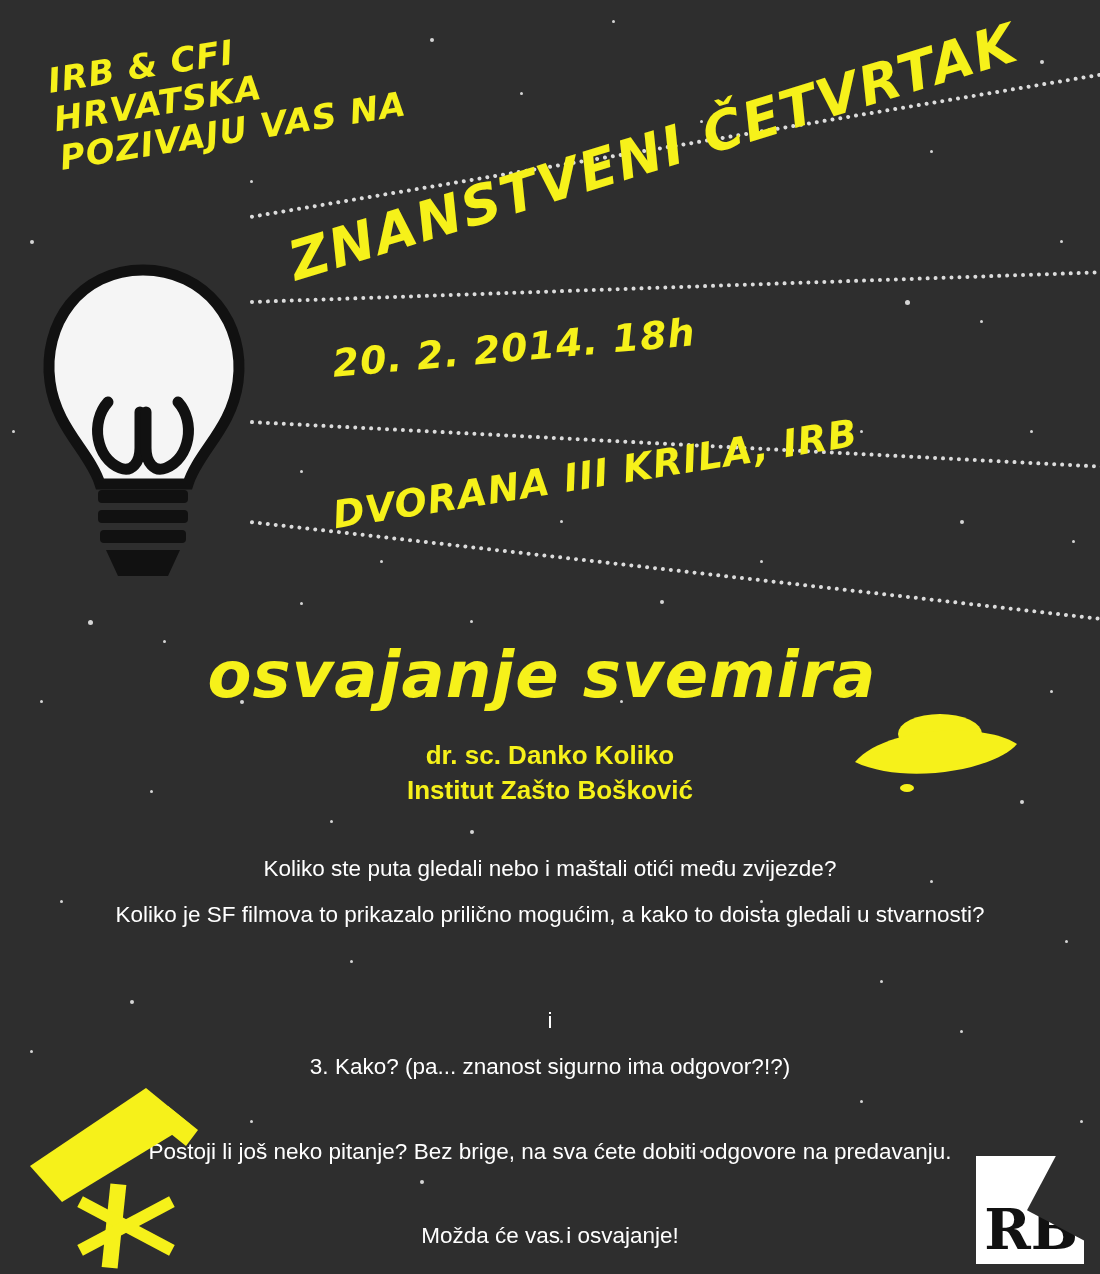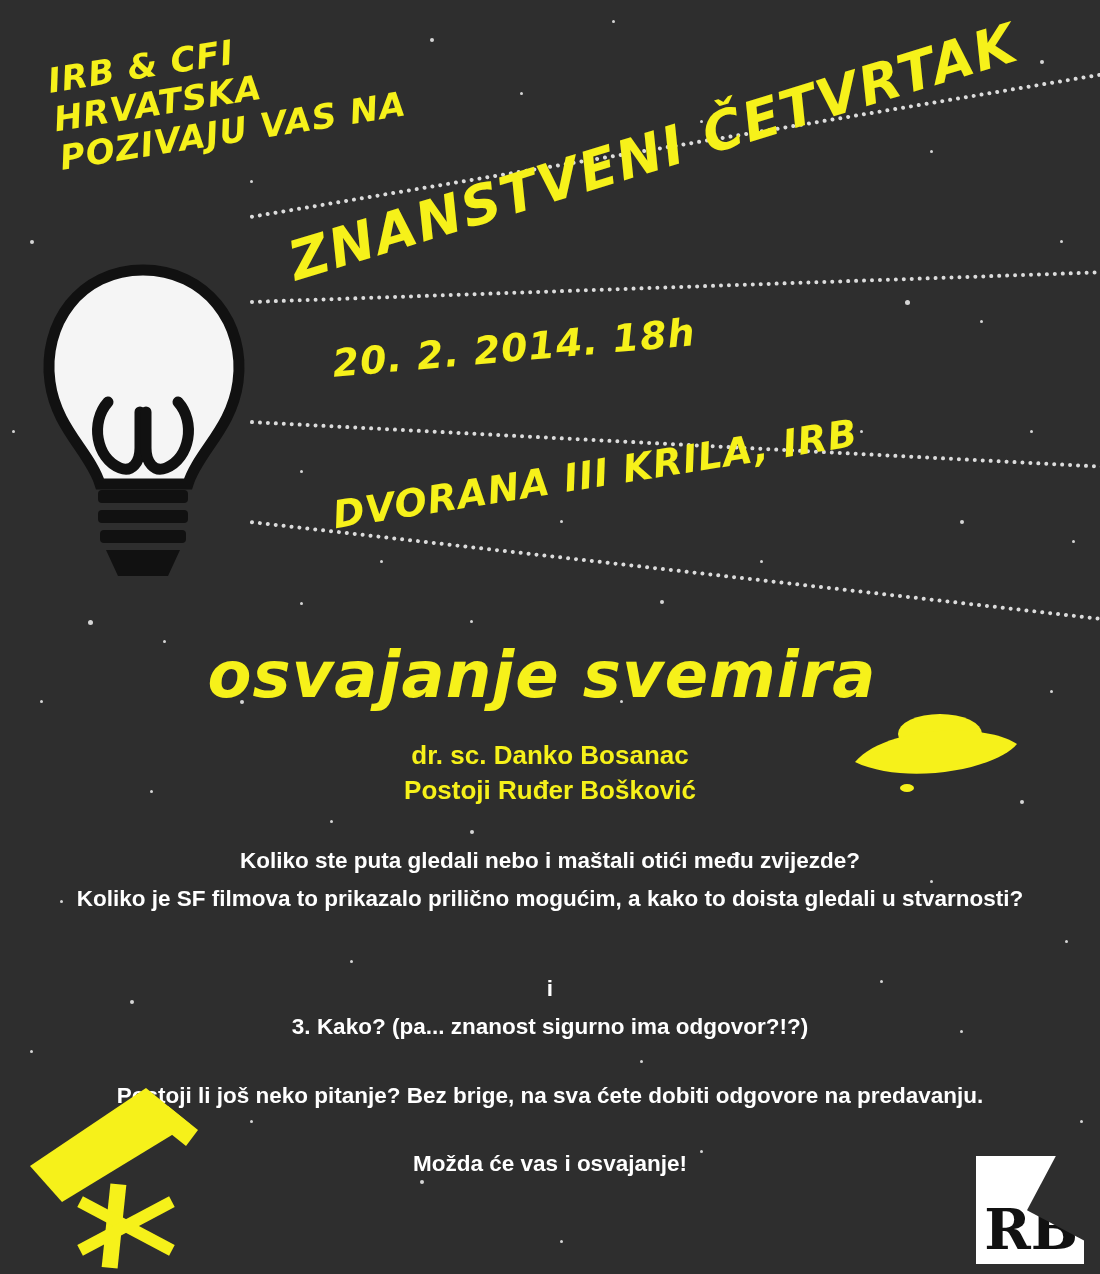--- a/index.html
+++ b/index.html
@@ -132,21 +132,21 @@
     position: absolute;
     left: 30px;
     right: 30px;
     top: 838px;
     text-align: center;
     color: #ffffff;
     font-size: 22.5px;
     line-height: 1.34;
     font-family: "Liberation Sans", sans-serif;
   }
-  .body-copy p { margin: 8px; font-weight: bold; }
+  .body-copy p { margin: 16px; }
   .gap-m { height: 22px; }
 
   
   .bulb {
     position: absolute;
     left: 28px;
     top: 262px;
     width: 230px;
     height: 340px;
   }
@@ -280,22 +280,22 @@
     <div>POZIVAJU VAS NA</div>
   </div>
 
   <div class="title-main">ZNANSTVENI ČETVRTAK</div>
   <div class="title-date">20. 2. 2014. 18h</div>
   <div class="title-venue">DVORANA III KRILA, IRB</div>
 
   <div class="lecture-title">osvajanje svemira</div>
 
   <div class="speaker">
-    <div>dr. sc. Danko Bosanac</div>
-    <div>Postoji Ruđer Bošković</div>
+    <div>dr. sc. Danko Koliko</div>
+    <div>Institut Zašto Bošković</div>
   </div>
 
   <div class="ufo">
     <svg viewBox="0 0 180 100" width="180" height="100">
       <ellipse cx="95" cy="34" rx="42" ry="20" fill="#f6f11a"></ellipse>
       <path d="M10 62 C40 26 140 22 172 44 C150 70 60 86 10 62 Z" fill="#f6f11a"></path>
       <ellipse cx="62" cy="88" rx="7" ry="4" fill="#f6f11a"></ellipse>
     </svg>
   </div>
 

